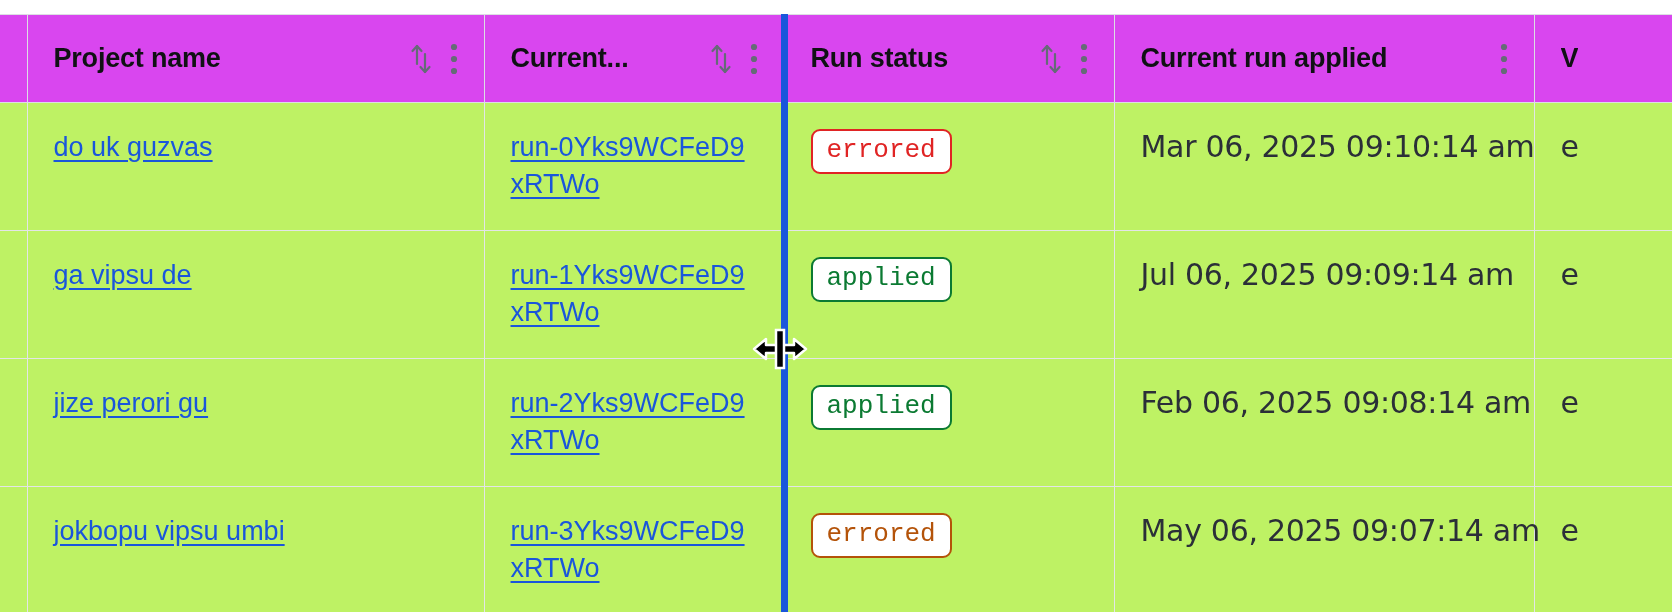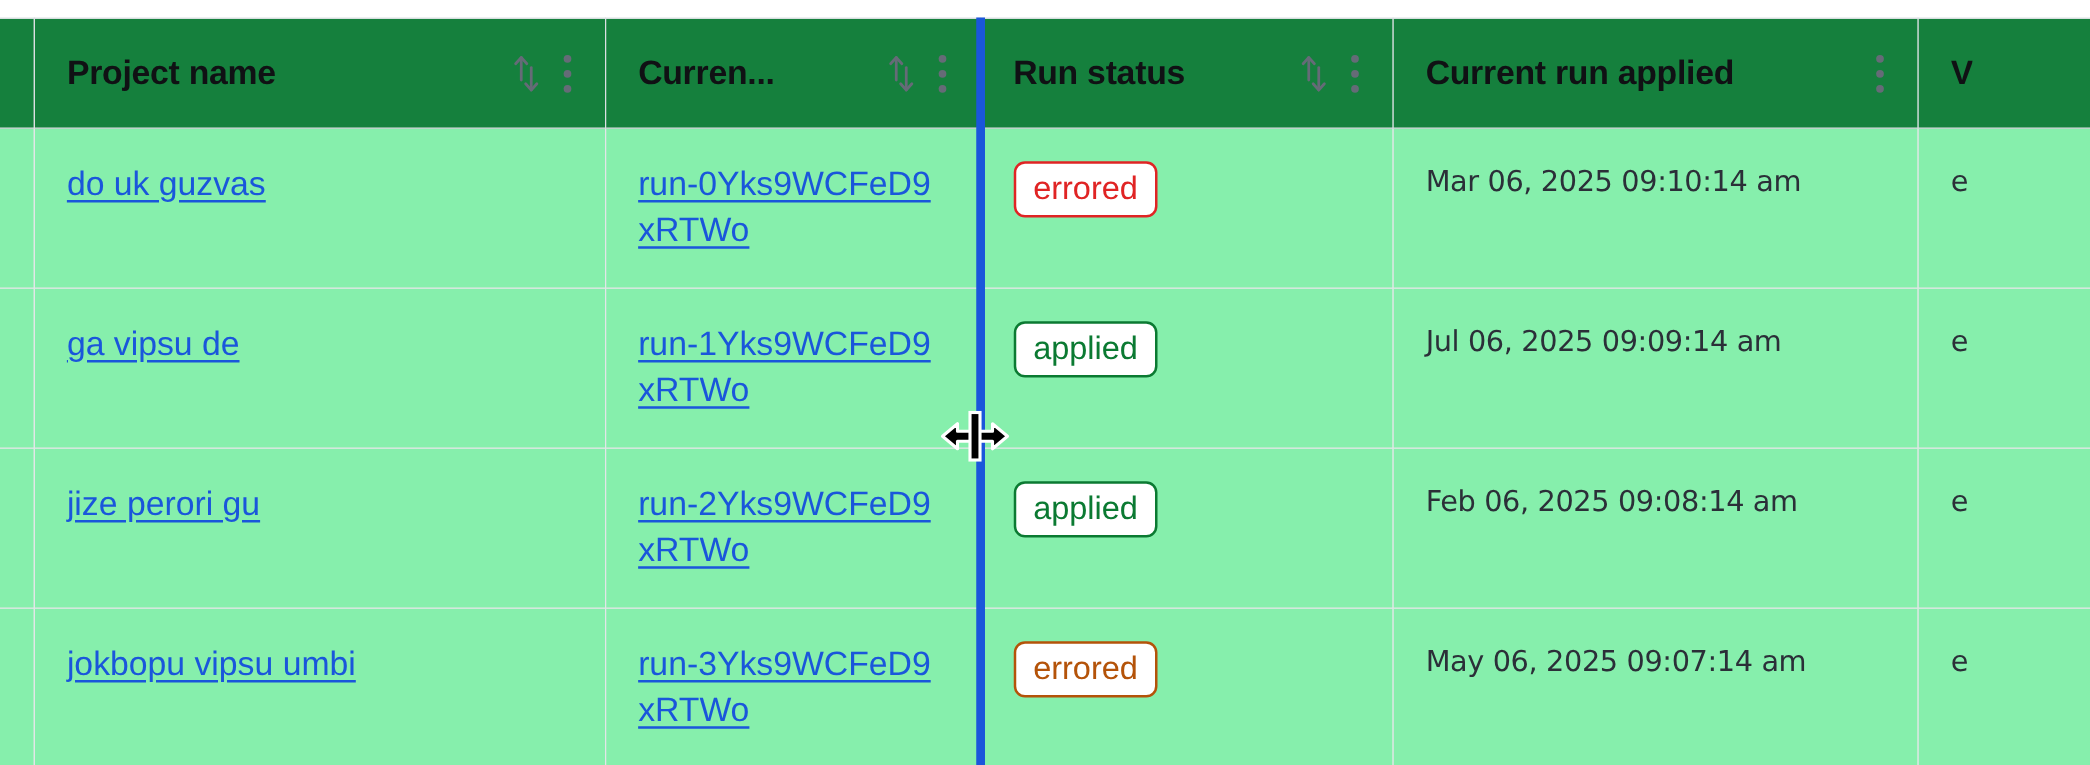--- a/index.html
+++ b/index.html
@@ -26,21 +26,21 @@
   table.data-table {
     border-collapse: collapse;
     table-layout: fixed;
     width: 1780px;   
     margin-top: 14px;
     background: #ffffff;
   }
 
   
   thead th {
-    background: #15803d;
+    background: #d946ef;
     border-top: 1px solid #dcdfe3;
     border-bottom: 1px solid #dcdfe3;
     border-right: 1px solid #dcdfe3;
     height: 88px;
     padding: 0 26px;
     box-sizing: border-box;
     vertical-align: middle;
     font-weight: 700;
     font-size: 27px;
     color: #101114;
@@ -79,54 +79,54 @@
   
   tbody td {
     border-bottom: 1px solid #e3e5e8;
     border-right: 1px solid #e3e5e8;
     padding: 0 26px;
     box-sizing: border-box;
     vertical-align: top;
     height: 128px;
     font-size: 27px;
     color: #20222a;
-    background: #86efac;
+    background: #bef264;
   }
   tbody td.select-col { padding: 0; }
 
   .cell-pad { padding-top: 26px; }
 
   a.cell-link {
     color: #1a56db;
     text-decoration: underline;
     text-underline-offset: 4px;
     font-size: 27px;
     line-height: 1.38;
     word-break: break-all;
     cursor: pointer;
     font-family: "Liberation Sans", sans-serif;
   }
 
   .date-text {
-    font-size: 23px;
+    font-size: 30px;
     color: #2b2f38;
     white-space: nowrap;
     font-family: "DejaVu Sans", sans-serif;
     letter-spacing: -0.3px;
   }
 
   
   .badge {
     display: inline-block;
     border: 2px solid currentColor;
     border-radius: 9px;
     padding: 4px 14px 6px;
     font-size: 26px;
     line-height: 1.18;
-    font-family: Liberation Sans, sans-serif;
+    font-family: Liberation Mono, monospace;
     background: #ffffff;
     white-space: nowrap;
   }
   .badge.errored { color: #e02424; }
   .badge.applied { color: #0b7a32; }
   .badge.planned { color: #b45309; }
 
   
   .resize-indicator {
     position: absolute;
@@ -185,21 +185,21 @@
                     <circle cx="4" cy="5" r="3.1" fill="#656b77"></circle>
                     <circle cx="4" cy="17" r="3.1" fill="#656b77"></circle>
                     <circle cx="4" cy="29" r="3.1" fill="#656b77"></circle>
                   </svg>
                 </span>
               </span>
             </div>
           </th>
           <th>
             <div class="th-inner">
-              <span class="th-label">Curren...</span>
+              <span class="th-label">Current...</span>
               <span class="th-tools">
                 <span>
                   <svg class="icon-sort" viewBox="0 0 26 34" xmlns="http://www.w3.org/2000/svg">
                     <g stroke="#656b77" stroke-width="2.2" fill="none" stroke-linecap="round" stroke-linejoin="round">
                       <path d="M9 22 L9 4"></path>
                       <path d="M4.5 9 L9 4 L13.5 9"></path>
                       <path d="M17 12 L17 30"></path>
                       <path d="M12.5 25 L17 30 L21.5 25"></path>
                     </g>
                   </svg>

